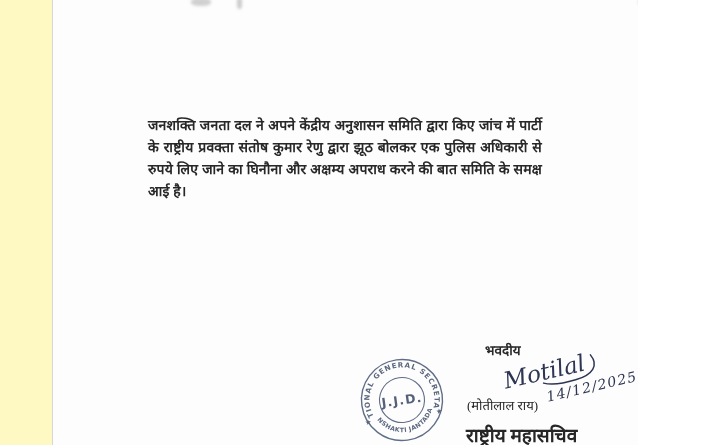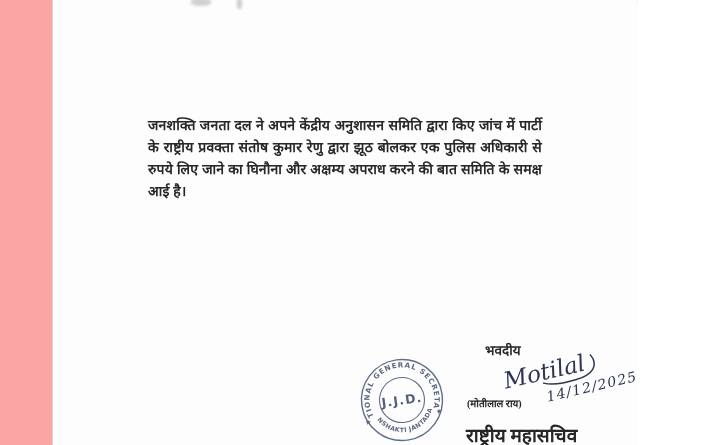--- a/index.html
+++ b/index.html
@@ -1,19 +1,19 @@
 <!DOCTYPE html>
 <html><head>
 <meta charset="utf-8">
 <style>
   html,body{margin:0;padding:0;}
   .scene{
     position:relative;
     width:638px;height:445px;
-    background:#fca5a5;
+    background:#fef9c3;
     overflow:hidden;
     font-family:"Liberation Serif","DejaVu Serif",serif;
   }
   .backdrop-right{
     position:absolute;top:0;right:0;width:54px;height:445px;
     background:#e3e3e3;
   }
   .page{
     position:absolute;left:52px;top:0;width:613px;height:445px;
     background:#fdfdfd;
@@ -38,21 +38,21 @@
     color:#282828;text-align:justify;letter-spacing:.2px;
   }
   .para.p1{top:115px;}
   .para.p2{top:214px;}
   .salutation{
     position:absolute;left:485px;top:341px;
     font-size:13.5px;font-weight:600;color:#2a2a2a;
   }
   .signer-name{
     position:absolute;left:467px;top:396px;
-    font-size:10px;font-weight:700;color:#262626;
+    font-size:13px;font-weight:400;color:#262626;
   }
   .signer-title{
     position:absolute;left:466px;top:422px;
     font-size:19px;font-weight:700;color:#262626;
   }
   .stamp-svg{position:absolute;left:352px;top:352px;opacity:.88;}
   .sig-svg{position:absolute;left:498px;top:348px;}
   .stamp-text{font-family:"DejaVu Sans","Liberation Sans",sans-serif;font-weight:700;}
   .sig-text{font-family:"DejaVu Serif","Liberation Serif",serif;font-style:italic;}
 </style>

